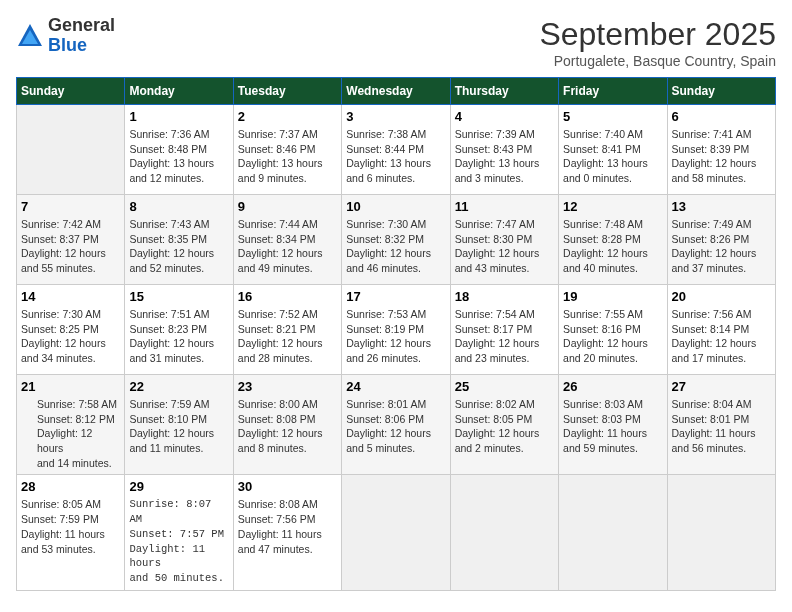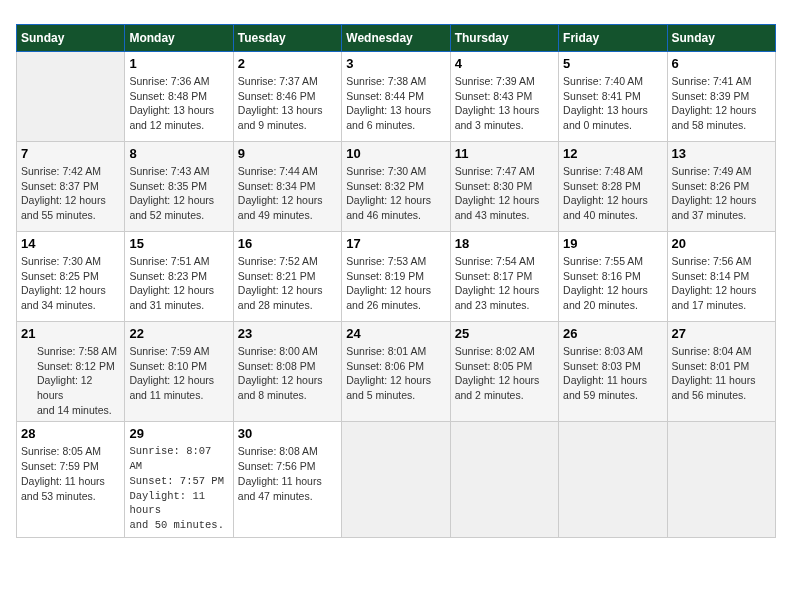--- a/index.html
+++ b/index.html
@@ -88,20 +88,34 @@
       background: #f9f9f9;
     }
     tbody tr:nth-child(odd) td { background: #fff; }
     tbody tr:nth-child(even) td { background: #f5f5f5; }
     .empty-cell { background: #f0f0f0 !important; }
   </style>
 </head>
 <body>
 
 <div class="header">
+  <div class="logo">
+    <svg class="logo-icon" viewBox="0 0 28 28">
+      <polygon points="14,2 26,24 2,24" fill="#1565c0"></polygon>
+      <polygon points="14,8 22,22 6,22" fill="#42a5f5"></polygon>
+    </svg>
+    <div class="logo-text">
+      <span class="logo-general">General</span>
+      <span class="logo-blue">Blue</span>
+    </div>
+  </div>
+  <div class="title-block">
+    <div class="cal-title">September 2025</div>
+    <div class="cal-subtitle">Portugalete, Basque Country, Spain</div>
+  </div>
 </div>
 
 <table>
   <thead>
     <tr>
     <th>Sunday</th>
         <th>Monday</th>
         <th>Tuesday</th>
         <th>Wednesday</th>
         <th>Thursday</th>

